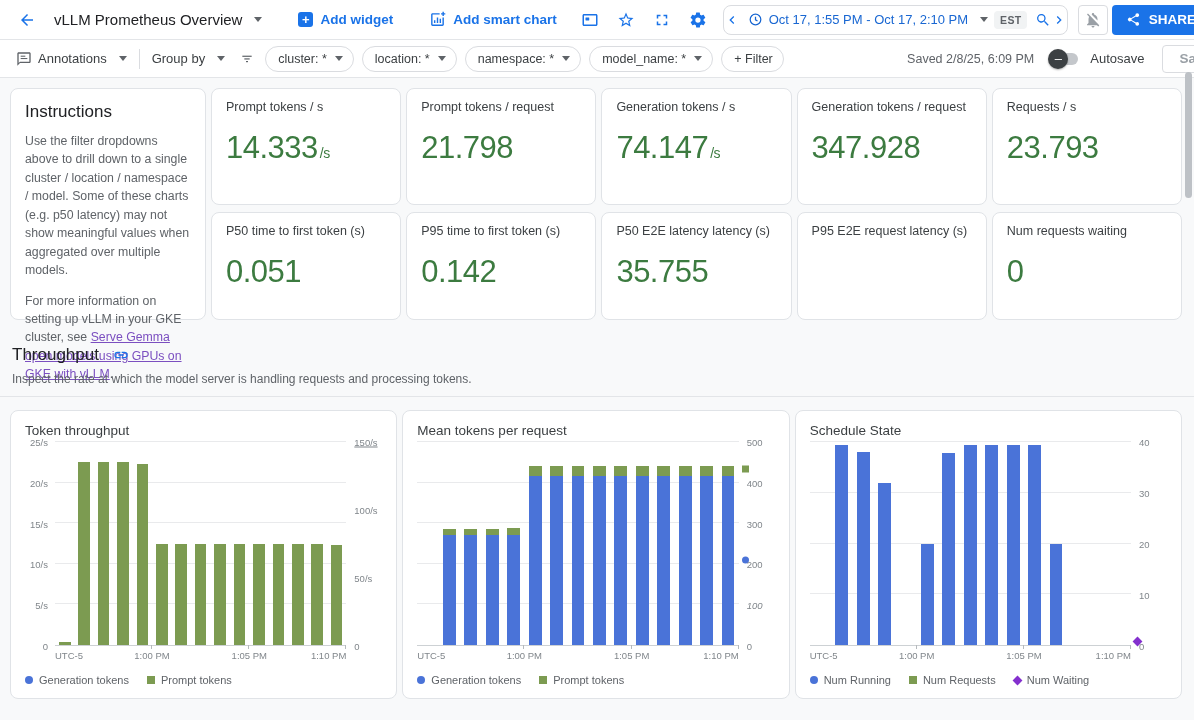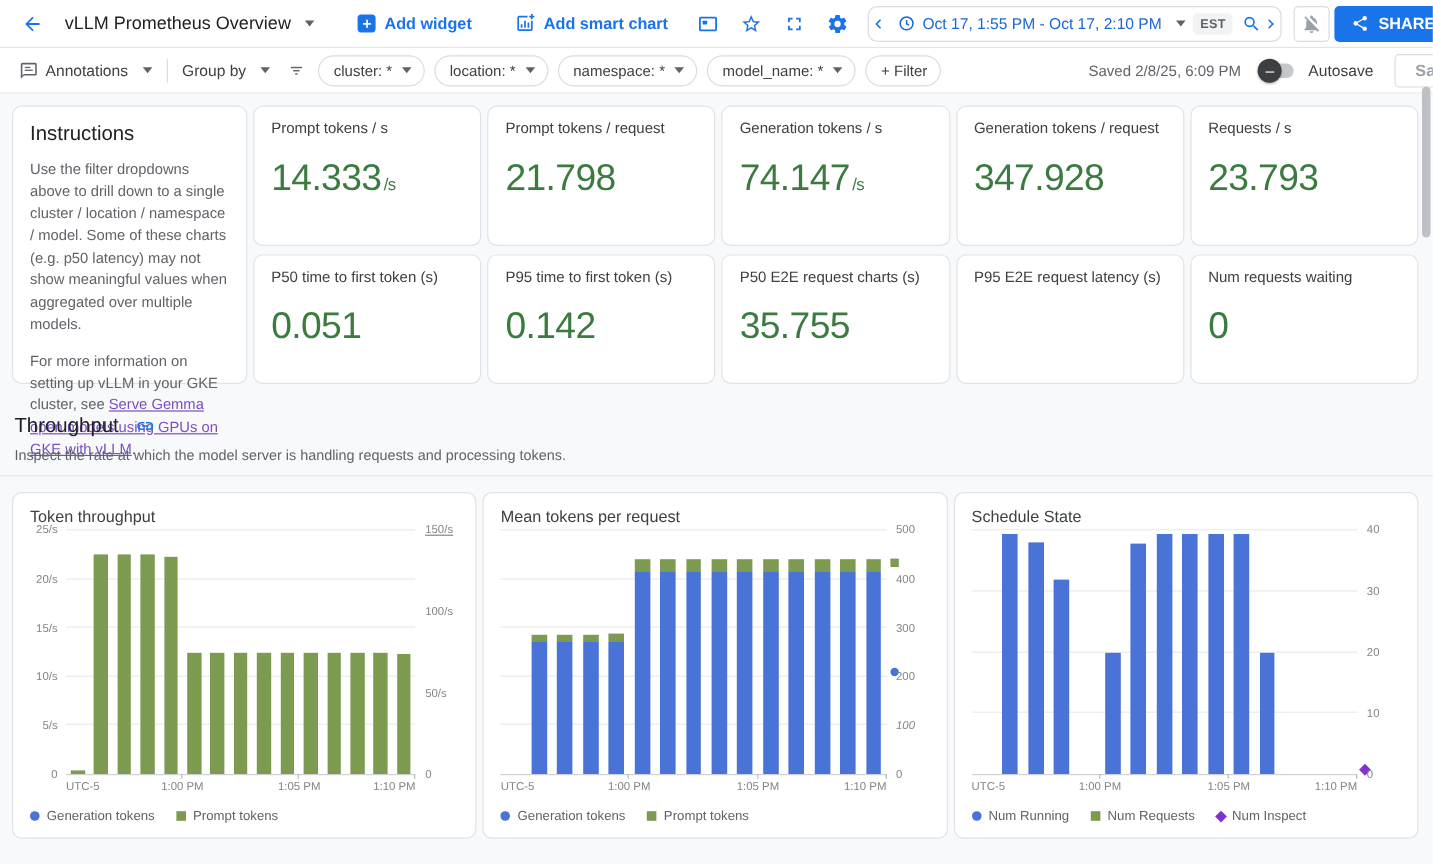--- a/index.html
+++ b/index.html
@@ -289,21 +289,21 @@
         </div>
         <div class="card scorecard">
           <div class="sc-label">P50 time to first token (s)</div>
           <div class="sc-value">0.051</div>
         </div>
         <div class="card scorecard">
           <div class="sc-label">P95 time to first token (s)</div>
           <div class="sc-value">0.142</div>
         </div>
         <div class="card scorecard">
-          <div class="sc-label">P50 E2E request charts (s)</div>
+          <div class="sc-label">P50 E2E latency latency (s)</div>
           <div class="sc-value">35.755</div>
         </div>
         <div class="card scorecard">
           <div class="sc-label">P95 E2E request latency (s)</div>
         </div>
         <div class="card scorecard">
           <div class="sc-label">Num requests waiting</div>
           <div class="sc-value">0</div>
         </div>
       </div>
@@ -580,21 +580,21 @@
             <div class="legend-item">
               <div class="lg-marker" style="transform: scale(1); background: rgb(74, 115, 216); border-radius: 50%;"></div>
               <span>Num Running</span>
             </div>
             <div class="legend-item">
               <div class="lg-marker" style="transform: scale(1); background: rgb(124, 155, 81);"></div>
               <span>Num Requests</span>
             </div>
             <div class="legend-item">
               <div class="lg-marker" style="transform: scale(1) rotate(45deg); background: rgb(132, 48, 206); width: 7px; height: 7px;"></div>
-              <span>Num Inspect</span>
+              <span>Num Waiting</span>
             </div>
           </div>
         </div>
       </div>
   </div>
 
   <div class="scroll-thumb"></div>
 </div>
 
 </body></html>

